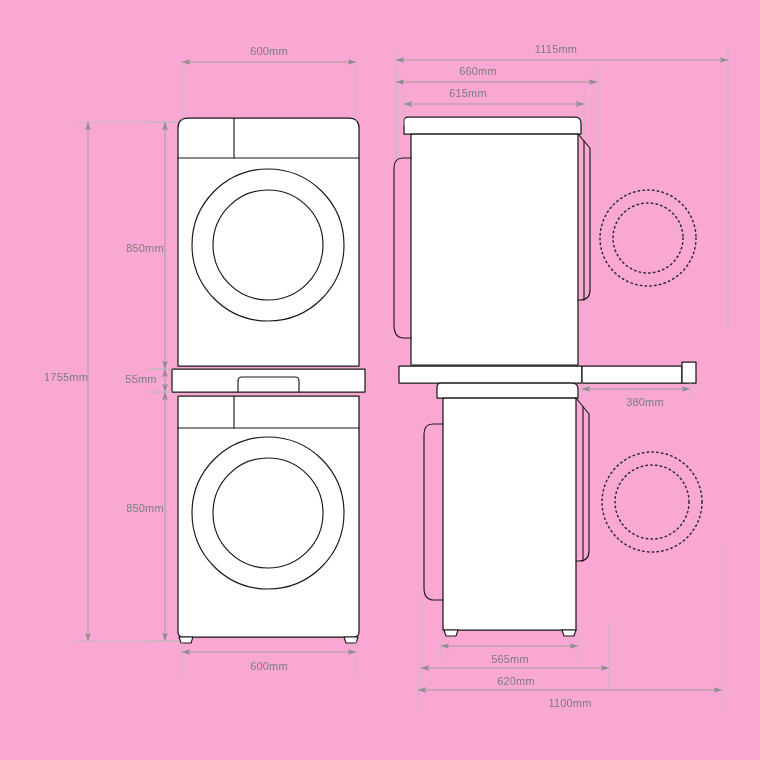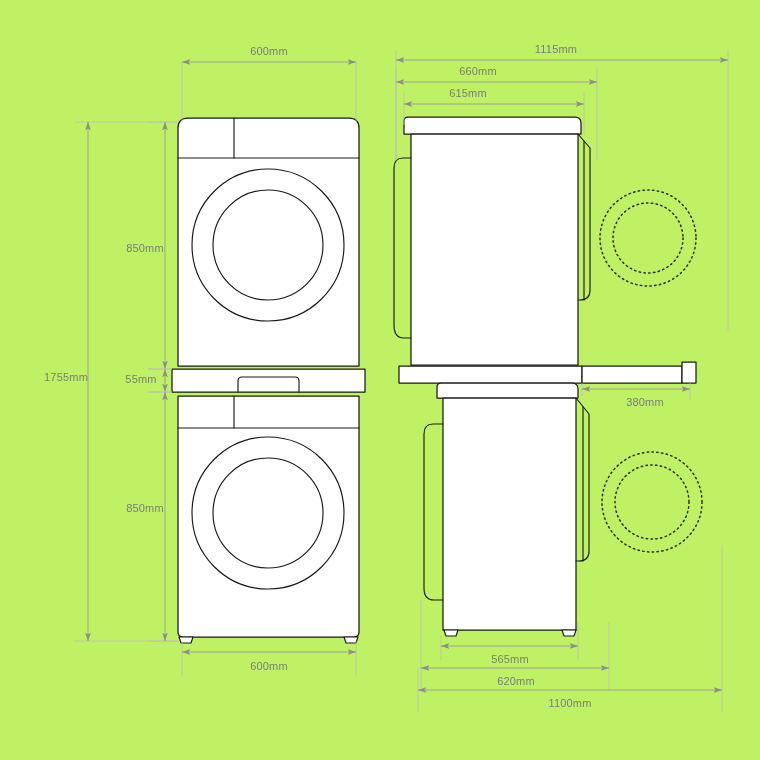--- a/index.html
+++ b/index.html
@@ -1,18 +1,18 @@
 <!DOCTYPE html>
 <html><head>
 <meta charset="utf-8">
 <style>
   html,body{margin:0;padding:0;background:#ffffff;}
   body{width:760px;height:760px;overflow:hidden;
        font-family:"Liberation Sans","DejaVu Sans",sans-serif;}
-  #stage{position:relative;width:760px;height:760px;background:#bef264;}
+  #stage{position:relative;width:760px;height:760px;background:#f9a8d4;}
   svg#drawing{position:absolute;left:0;top:0;width:760px;height:760px;display:block;}
   .dimtext{font-family:"Liberation Sans","DejaVu Sans",sans-serif;
            font-size:11px;fill:#7c7c7c;letter-spacing:.2px;}
   .obj{fill:#ffffff;stroke:#1a1a1a;stroke-width:1.25;
        stroke-linejoin:round;stroke-linecap:round;}
   .objthin{fill:none;stroke:#1a1a1a;stroke-width:1.15;
        stroke-linejoin:round;stroke-linecap:round;}
   .objfill{fill:#ffffff;stroke:#1a1a1a;stroke-width:1.15;stroke-linejoin:round;}
   .swing{fill:none;stroke:#2b2b2b;stroke-width:1.5;
          stroke-dasharray:1.4 3.4;stroke-linecap:round;}

